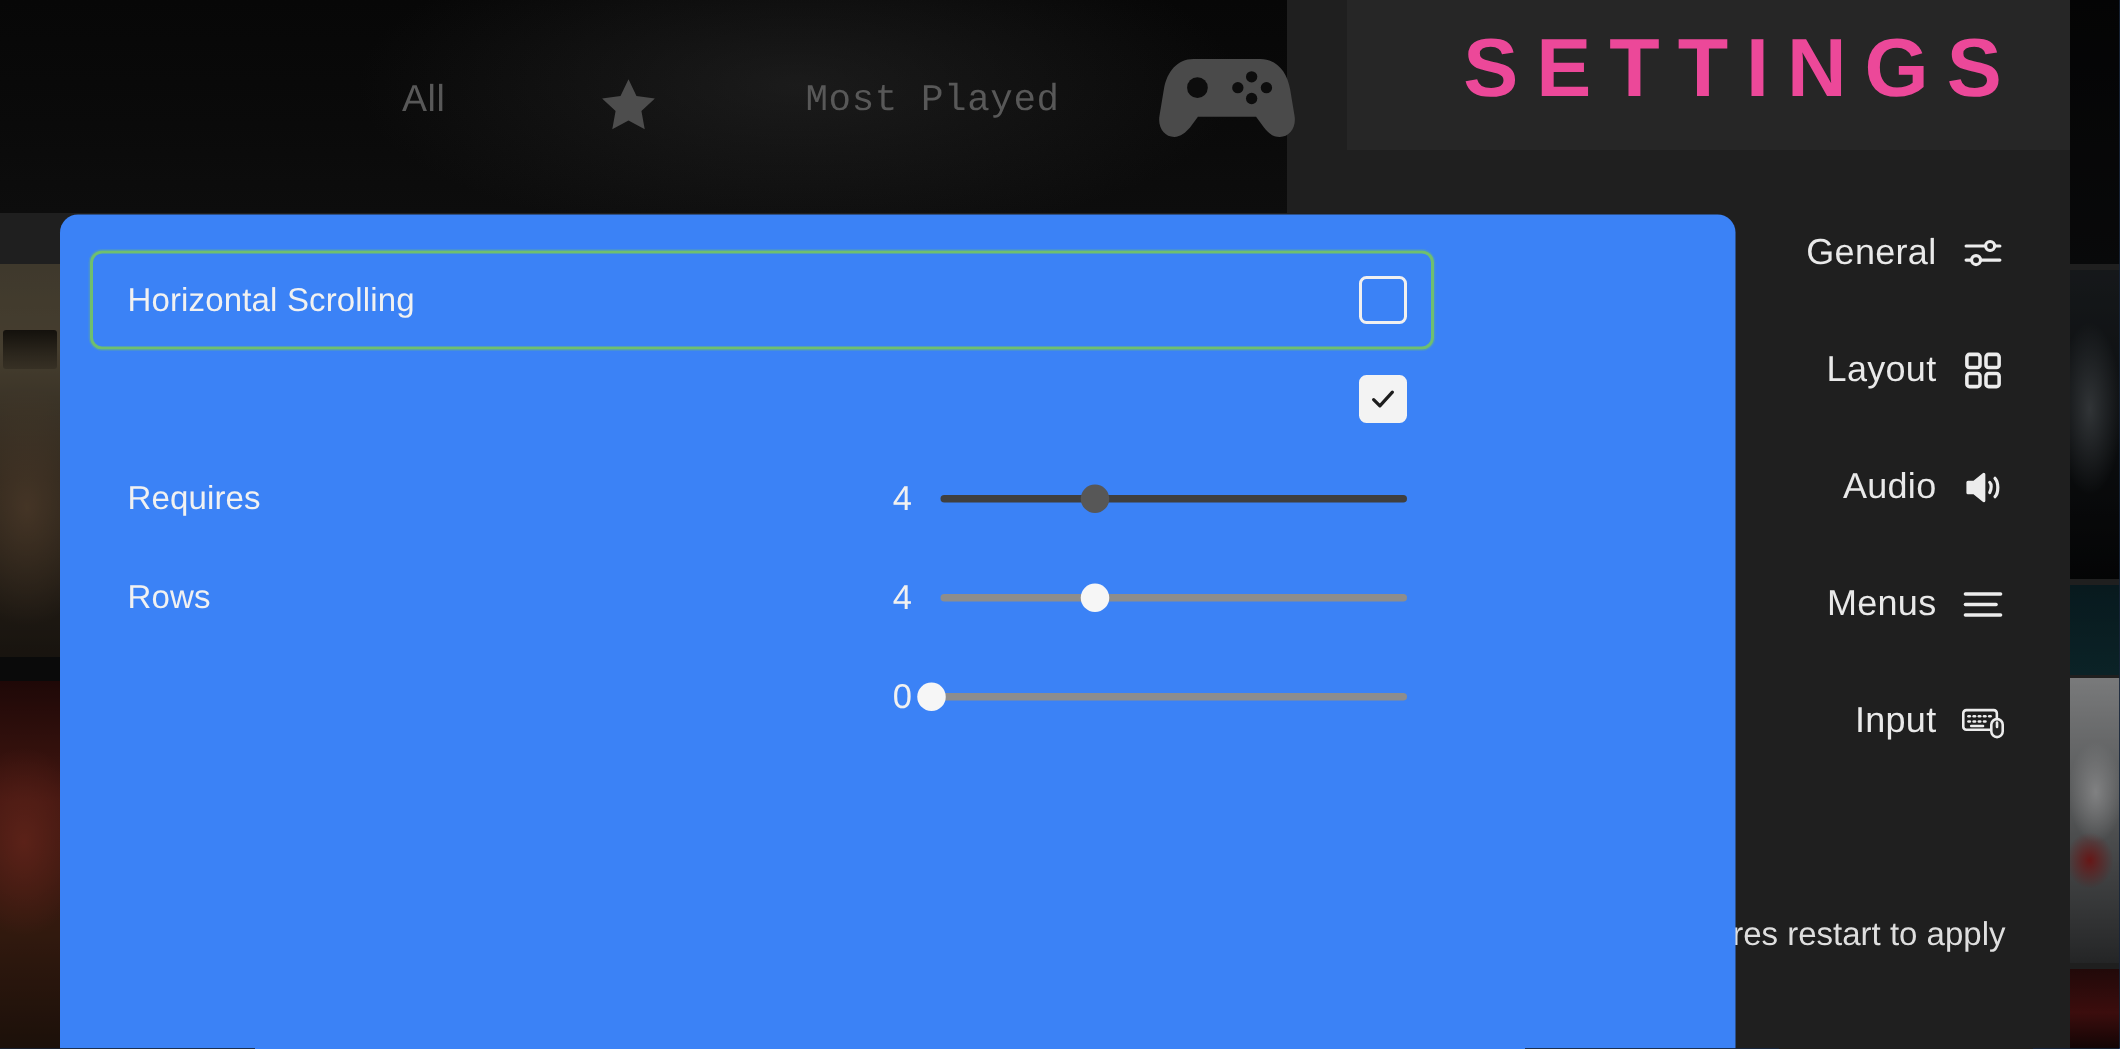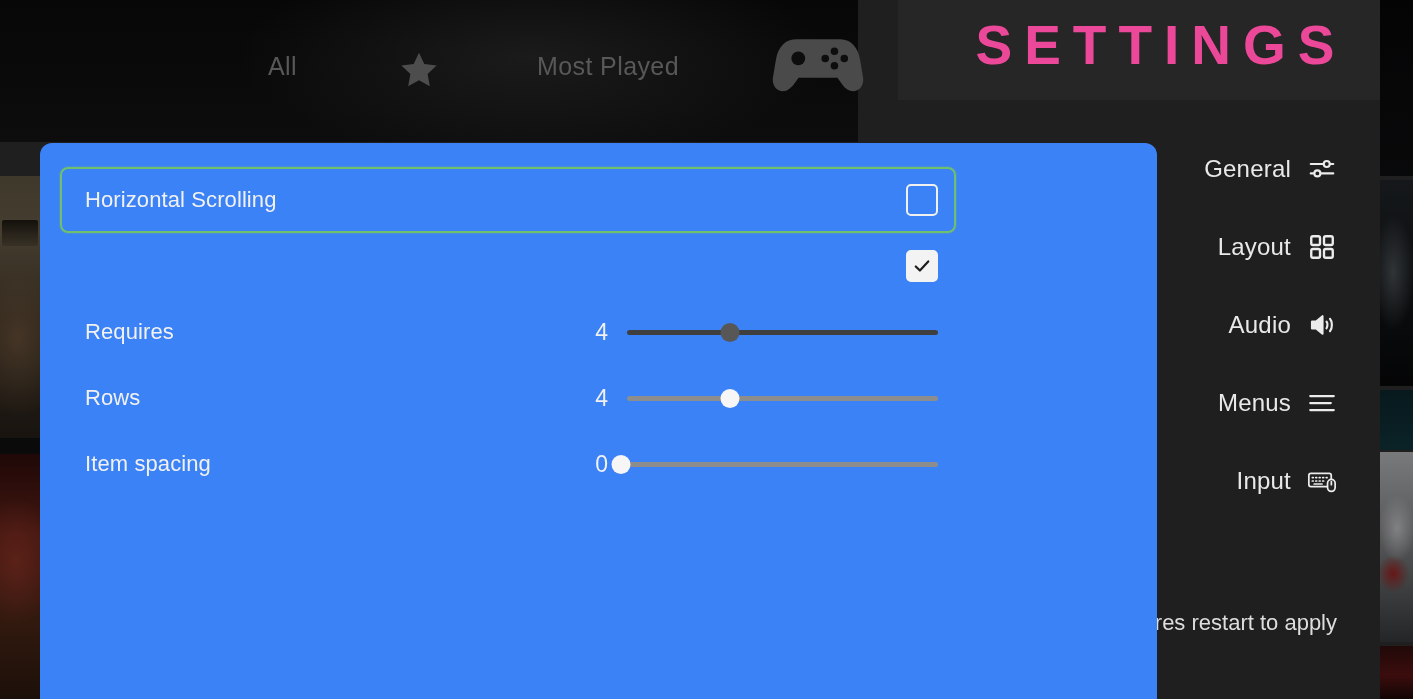--- a/index.html
+++ b/index.html
@@ -25,21 +25,21 @@
     background:
       radial-gradient(ellipse 420px 150px at 62% 40%, rgba(60,60,60,.35), rgba(0,0,0,0) 70%),
       linear-gradient(180deg,#070707 0%,#0a0a0a 58%,#0d0d0d 100%);
   }
   .bg-tab {
     position:absolute; top:52px;
     color:#585858; font-size:25px; letter-spacing:.4px;
     user-select:none;
   }
   .bg-tab-all { left:268px; }
-  .bg-tab-most { left:537px; }
+  .bg-tab-most { left:537px;font-family:Liberation Mono, monospace; }
   .bg-star {
     position:absolute; left:396px; top:48px;
     width:46px; height:44px; color:#4d4d4d;
   }
   .bg-pad {
     position:absolute; left:772px; top:30px;
     width:92px; height:70px; color:#4a4a4a;
   }
 
   
@@ -375,21 +375,20 @@
       <div class="row">
         <span class="row-label">Rows</span>
         <span class="slider-value">4</span>
         <span class="slider">
           <span class="track"></span>
           <span class="thumb" style="left:33%"></span>
         </span>
       </div>
 
       <div class="row">
-        <span class="row-label">Item spacing</span>
         <span class="slider-value">0</span>
         <span class="slider" style="flex:0 0 322px;width:322px;margin-left:8px;">
           <span class="track"></span>
           <span class="thumb" style="left:1.5%"></span>
         </span>
       </div>
 
     </div>
   </div>
 

